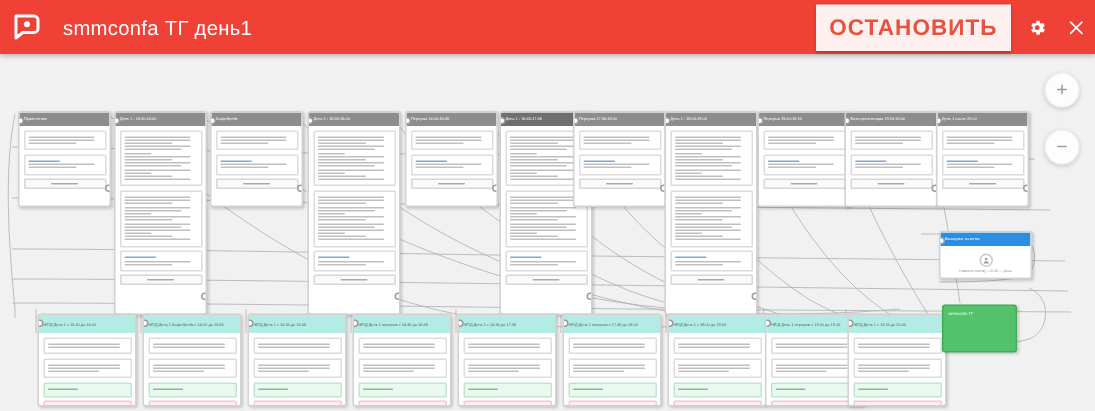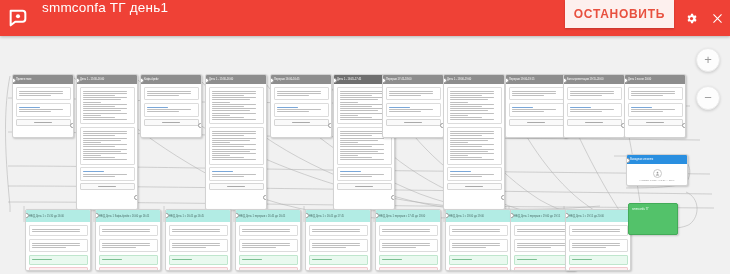--- a/index.html
+++ b/index.html
@@ -7,35 +7,35 @@
     width:730px;height:274px;overflow:hidden;
     background:#f1f1f1;
     font-family:"Liberation Sans", sans-serif;
     -webkit-font-smoothing:antialiased;
   }
   .app{position:relative;width:730px;height:274px;overflow:hidden;background:#f1f1f1;}
 
   
   .topbar{
     position:absolute;left:0;top:0;width:730px;height:36px;
-    background:#ef4136;display:flex;align-items:flex-start;
+    background:#ef4136;display:flex;align-items:center;
     box-shadow:0 1px 3px rgba(0,0,0,.25);z-index:40;
   }
   .logo{width:36px;height:36px;display:flex;align-items:center;justify-content:center;flex:0 0 36px;}
   .logo svg{display:block;}
   .title{
     color:#fff;font-size:13.5px;letter-spacing:.2px;margin-left:6px;white-space:nowrap;
   }
   .topbar-spacer{flex:1 1 auto;}
   .test-btn{
     color:#fff;font-size:9.5px;font-weight:bold;letter-spacing:.7px;
     padding:6px 10px;white-space:nowrap;cursor:pointer;
   }
   .stop-btn{
-    background:#fdf0ee;color:#e8503f;font-size:12px;font-weight:bold;letter-spacing:.7px;
+    background:#fdf0ee;color:#e8503f;font-size:15px;font-weight:bold;letter-spacing:.7px;
     padding:7px 9px;margin:0 4px;white-space:nowrap;cursor:pointer;
     box-shadow:0 1px 2px rgba(0,0,0,.2);
   }
   .icon-btn{
     width:26px;height:36px;display:flex;align-items:center;justify-content:center;cursor:pointer;
   }
   .icon-btn svg{display:block;}
 
   
   .canvas{position:absolute;left:0;top:36px;width:730px;height:238px;background:#f1f1f1;overflow:hidden;}

